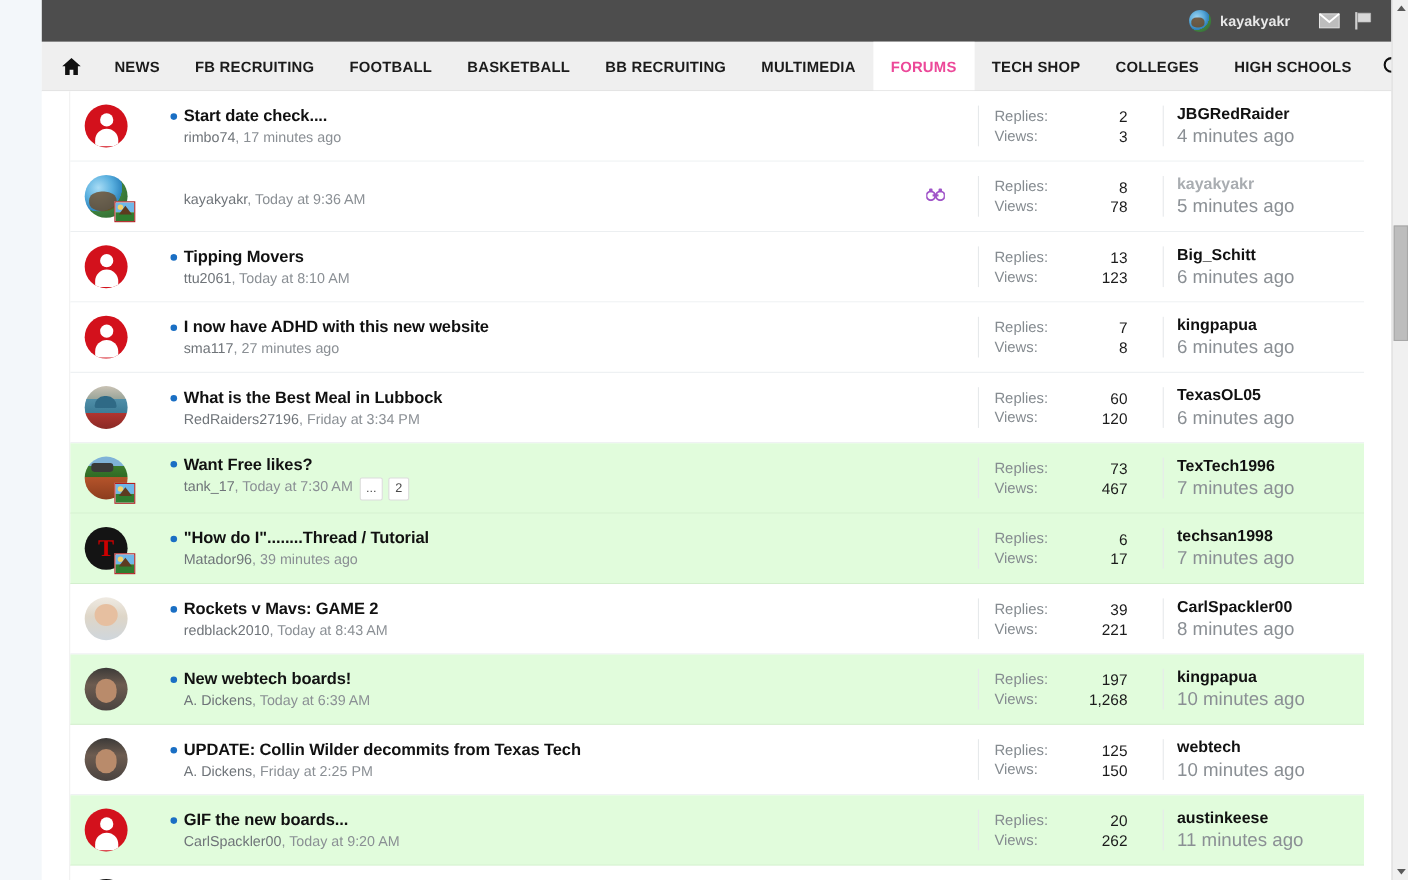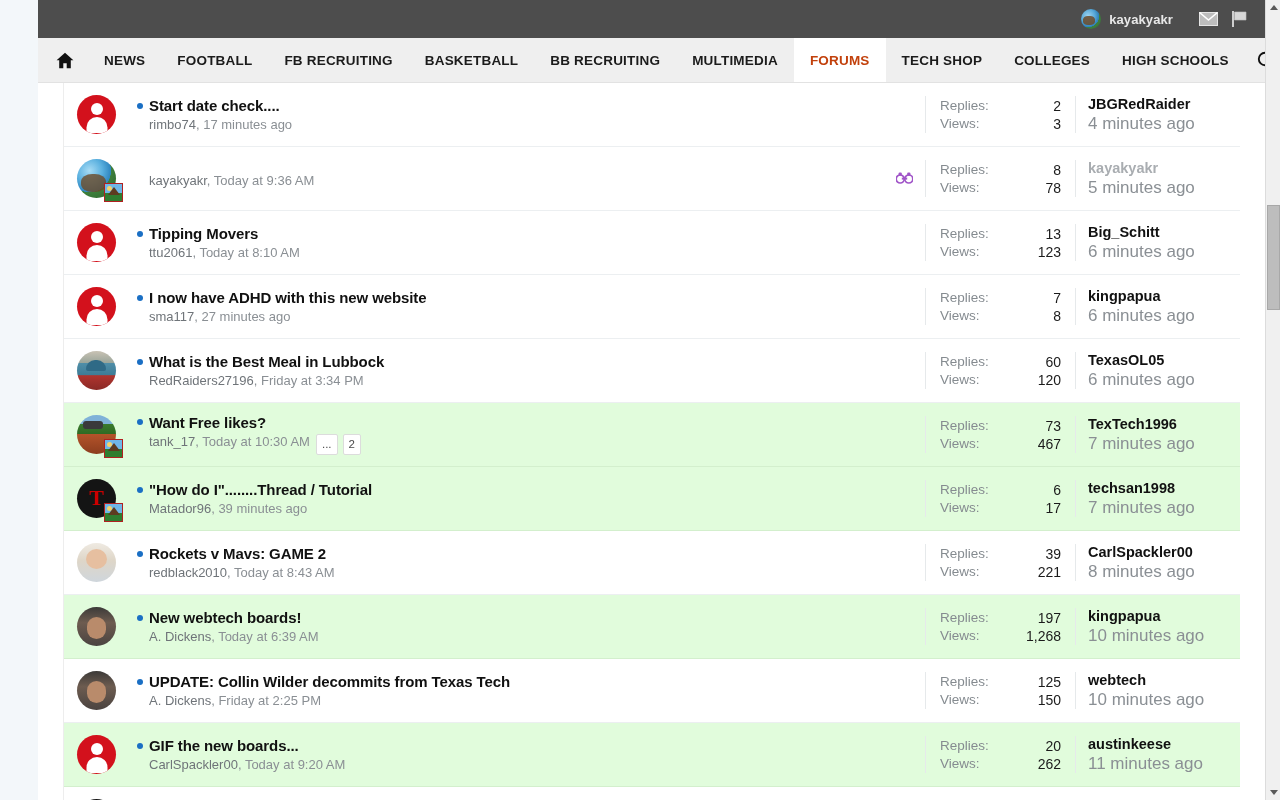--- a/index.html
+++ b/index.html
@@ -52,21 +52,21 @@
   }
   .nav-item {
     display: flex; align-items: center;
     padding: 0 16px;
     font-size: 13.5px; font-weight: bold; color: #1b1b1b;
     letter-spacing: .2px;
     white-space: nowrap;
     text-transform: uppercase;
   }
   .nav-item.home { padding: 0 14px 0 18px; }
-  .nav-item.active { background: #fff; color: #c2410c; }
+  .nav-item.active { background: #fff; color: #ec4899; }
   .nav-spacer { flex: 1 1 auto; }
   .nav-search { padding: 0 14px 0 12px; display: flex; align-items: center; }
 
   
   .content-wrap {
     position: absolute; left: 38px; top: 83px;
     width: 1227px; height: 717px;
     background: #fff;
     overflow: hidden;
   }
@@ -79,20 +79,21 @@
   .content-gutter-l { position:absolute; left:0; top:0; width:25px; height:717px; background:#fff; }
   .content-gutter-r { position:absolute; left:1202px; top:0; width:25px; height:717px; background:#fff; }
 
   
   .thread {
     display: flex; align-items: stretch;
     height: 64px;
     border-bottom: 1px solid #eceff1;
     background: #fff;
     padding: 0 0 0 13px;
+    gap: 18px;
   }
   .thread.unread-hl { background: #e1fcdc; border-bottom-color: #d3efcd; }
   .thread.first { border-top: none; }
 
   .t-avatar-cell {
     width: 60px; display: flex; align-items: center; justify-content: flex-start;
     flex: none;
   }
   .avatar {
     position: relative;
@@ -261,22 +262,22 @@
     </div>
   </div>
 
   <div class="navbar">
     <div class="nav-item home">
       <svg width="18" height="17" viewBox="0 0 18 17" aria-hidden="true">
         <path d="M9 0.8 L17.4 8.2 H14.8 V16.2 H10.7 V11.3 H7.3 V16.2 H3.2 V8.2 H0.6 Z" fill="#111"></path>
       </svg>
     </div>
     <div class="nav-item">NEWS</div>
+    <div class="nav-item">FB RECRUITING</div>
     <div class="nav-item">FOOTBALL</div>
-    <div class="nav-item">FB RECRUITING</div>
     <div class="nav-item">BASKETBALL</div>
     <div class="nav-item">BB RECRUITING</div>
     <div class="nav-item">MULTIMEDIA</div>
     <div class="nav-item active">FORUMS</div>
     <div class="nav-item">TECH SHOP</div>
     <div class="nav-spacer"></div>
     <div class="nav-item">COLLEGES</div>
     <div class="nav-item">HIGH SCHOOLS</div>
     <div class="nav-search">
       <svg width="19" height="19" viewBox="0 0 19 19" aria-hidden="true">
@@ -471,21 +472,21 @@
                 <span class="bb-mt"></span>
               </div>
             </div>
           </div>
           <div class="t-main">
             <div class="t-title-row">
               <span class="t-dot"></span>
               <span class="t-title">Want Free likes?</span>
             </div>
             <div class="t-meta-row">
-              <span class="t-meta"><span class="t-user">tank_17</span>, <span>Today at 10:30 AM</span></span>
+              <span class="t-meta"><span class="t-user">tank_17</span>, <span>Today at 7:30 AM</span></span>
               <span class="pagenav">
                 <span class="pagechip">...</span>
                 <span class="pagechip">2</span>
               </span>
             </div>
           </div>
           <div class="t-watch"></div>
           <div class="t-stats">
             <div class="stat-line">
               <span class="stat-k">Replies:</span>

